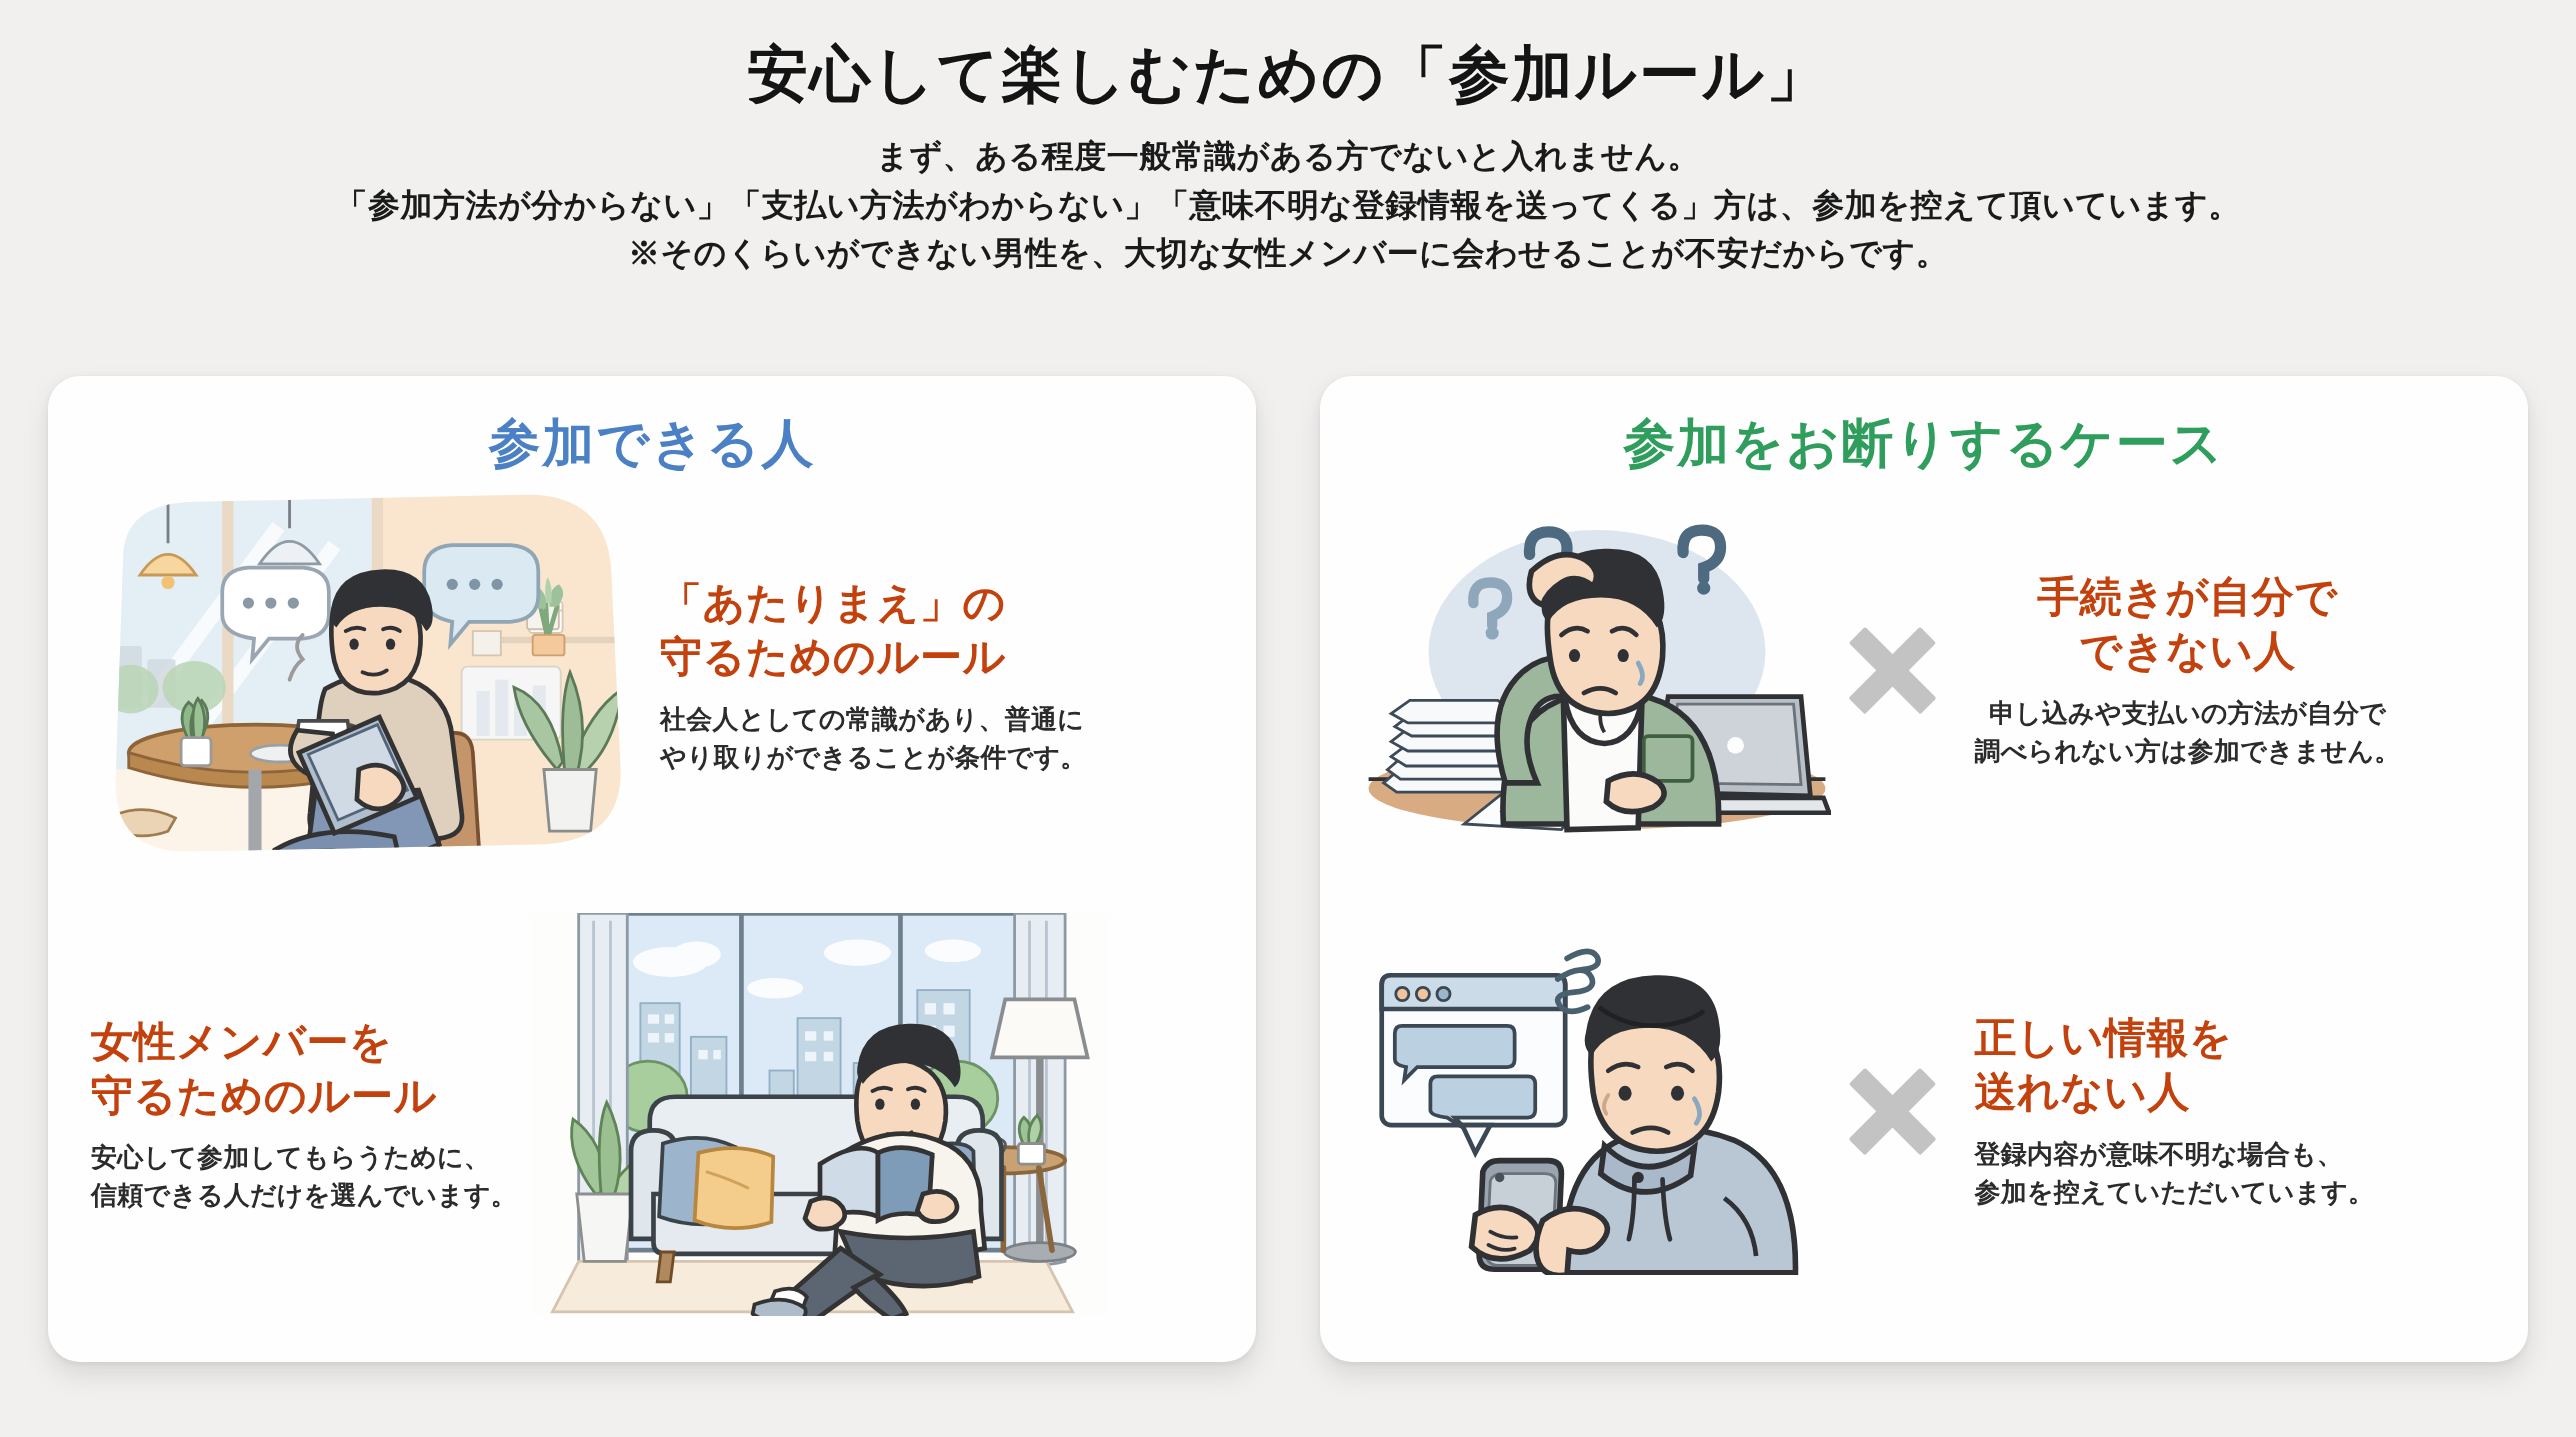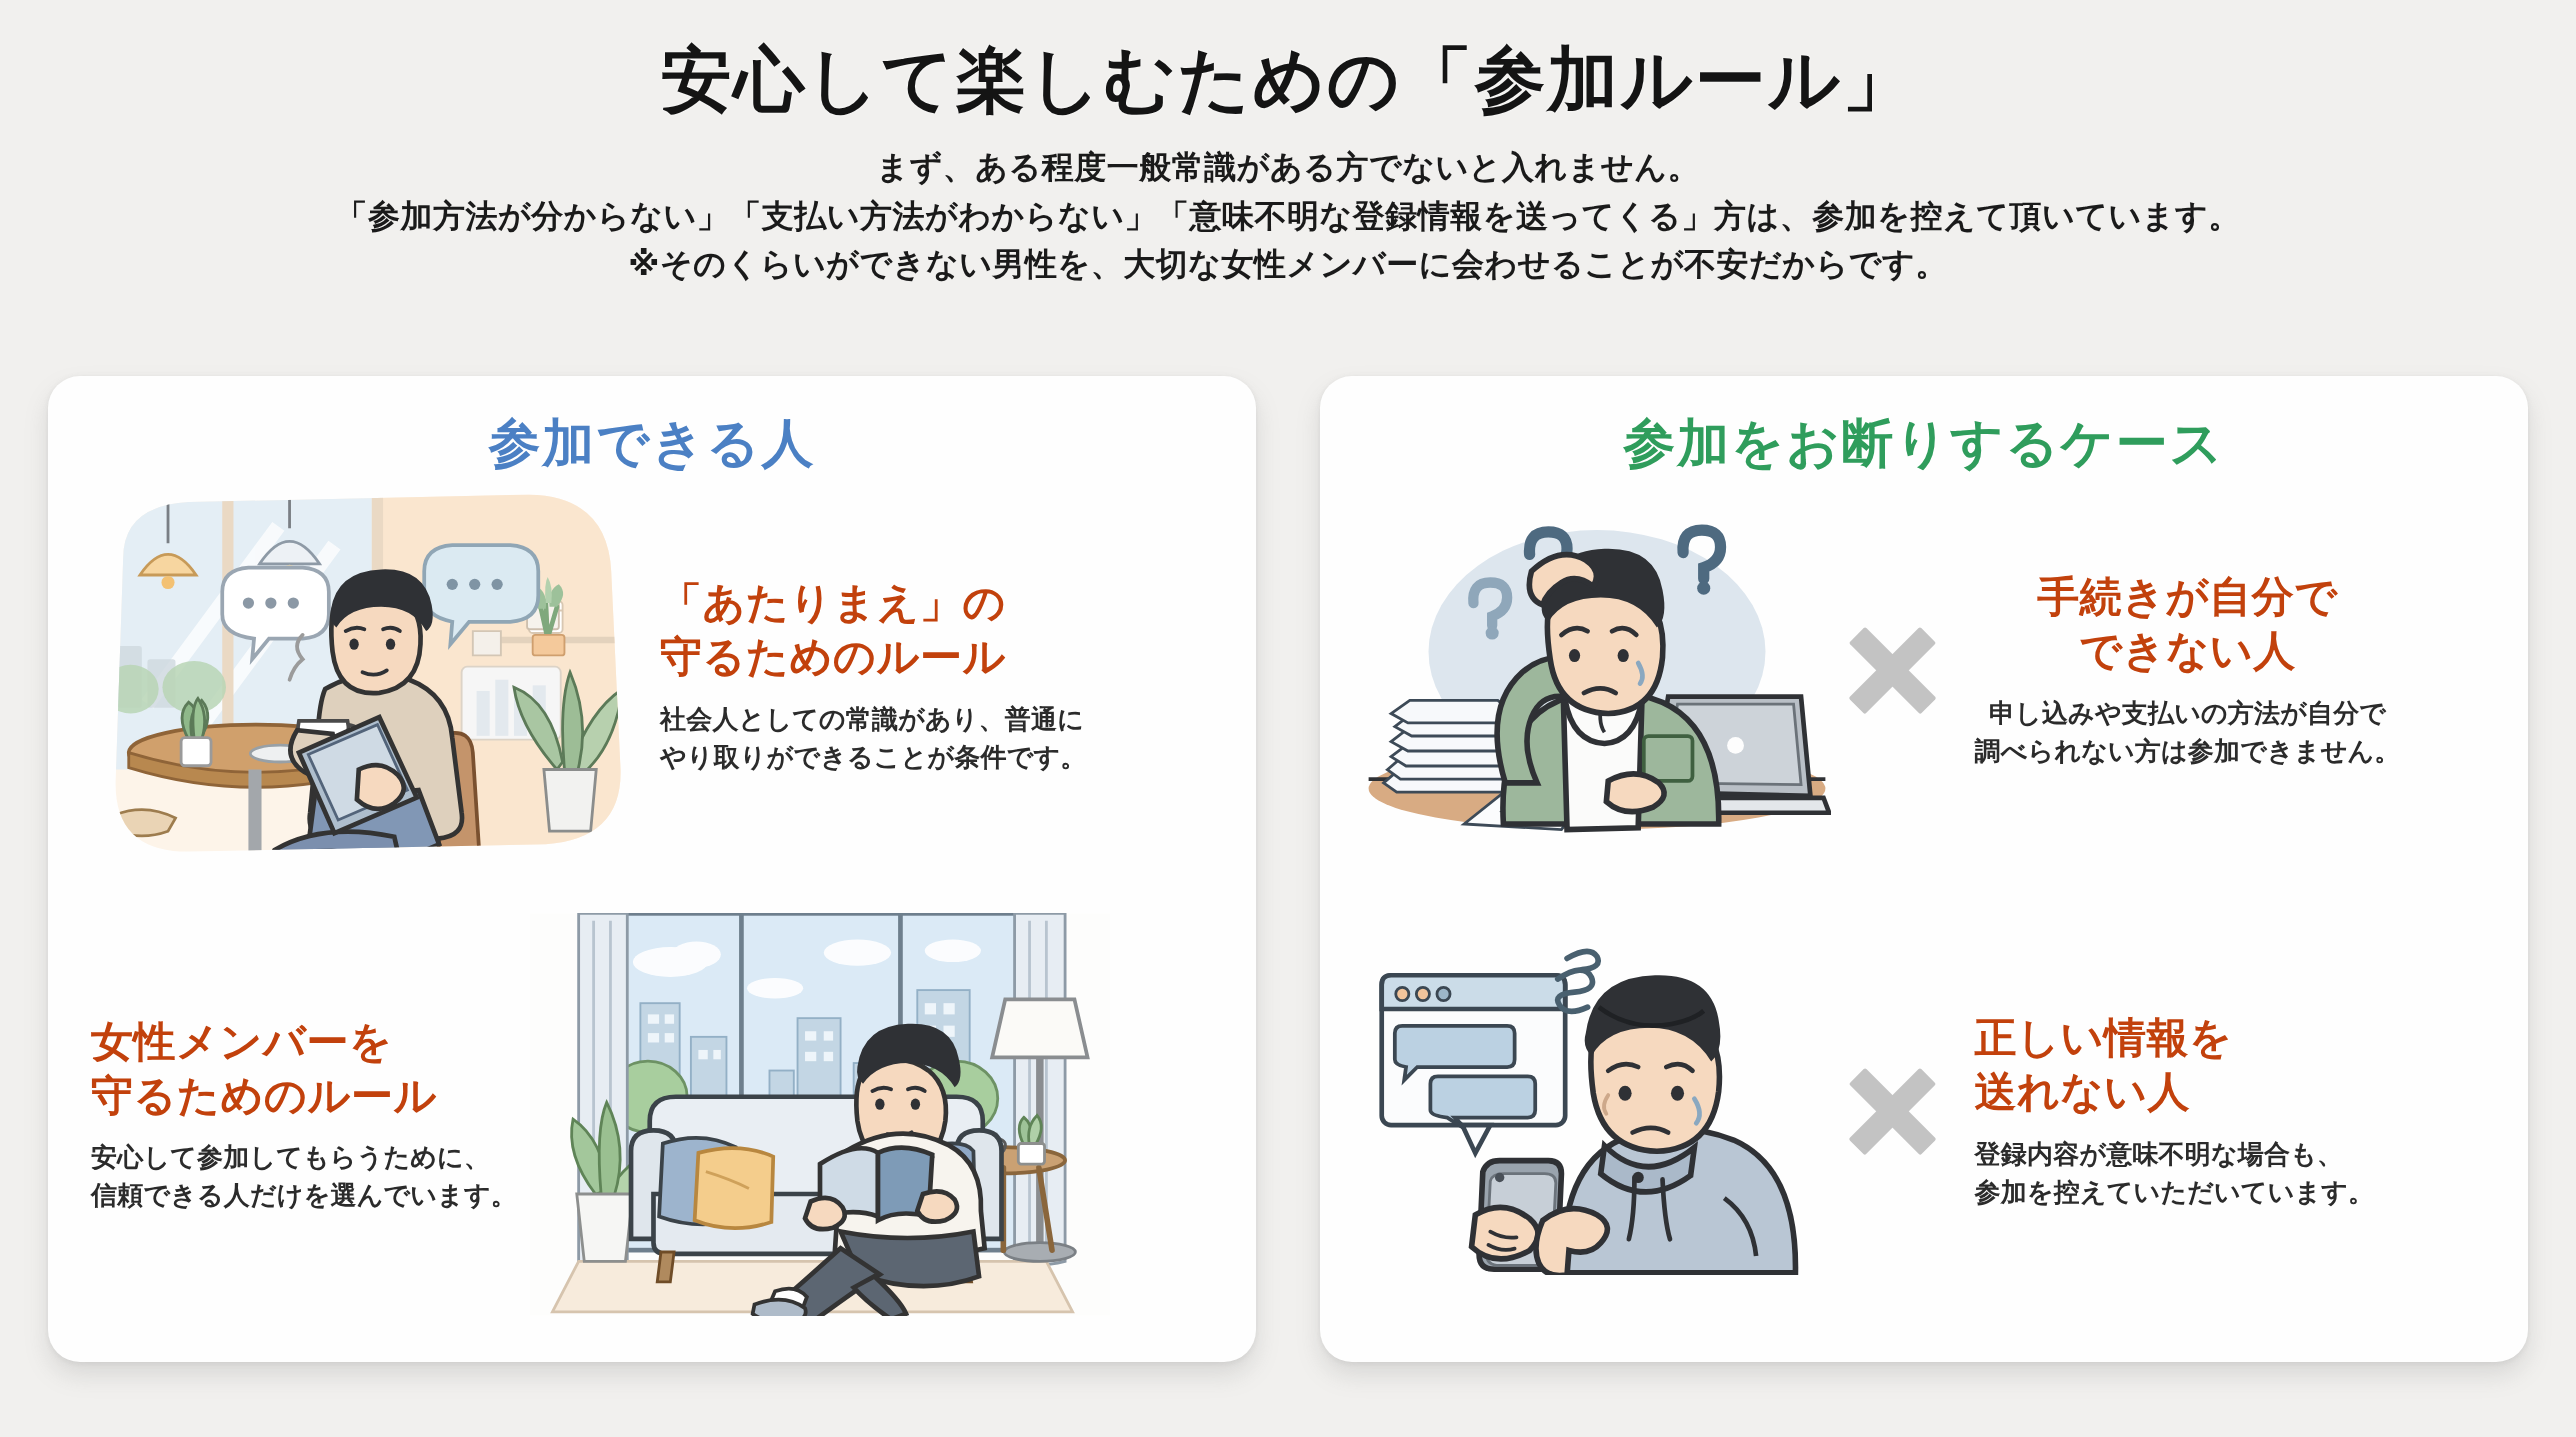--- a/index.html
+++ b/index.html
@@ -7,28 +7,28 @@
   body {
     background:#f1f0ee;
     font-family:"Liberation Sans","DejaVu Sans",sans-serif;
     color:#1c1c1c;
     overflow:hidden;
     position:relative;
   }
   
   #header { width:100%; text-align:center; padding-top:41px; }
   #main-title {
-    font-size:71px; font-weight:bold; letter-spacing:1.9px;
+    font-size:61px; font-weight:bold; letter-spacing:1.9px;
     color:#141414; line-height:1.1;
     text-shadow:0 0 2.8px rgba(255,255,255,.9);
   }
   #subtitle { margin-top:24px; }
   .sub-line {
     font-size:32px; font-weight:bold; color:#1a1a1a;
-    line-height:1.52; letter-spacing:0.5px;
+    line-height:1.52; letter-spacing:0.5px;font-family:Liberation Serif, serif;
   }
   
   #cards {
     position:absolute; top:376px; left:0; width:2576px; height:992px;
     display:flex; justify-content:center; gap:64px;
   }
   .card {
     width:1208px; height:986px;
     background:#fefefe; border-radius:32px;
     box-shadow:0 13px 24px rgba(120,120,120,.20), 0 1.9px 5.6px rgba(140,140,140,.14);

